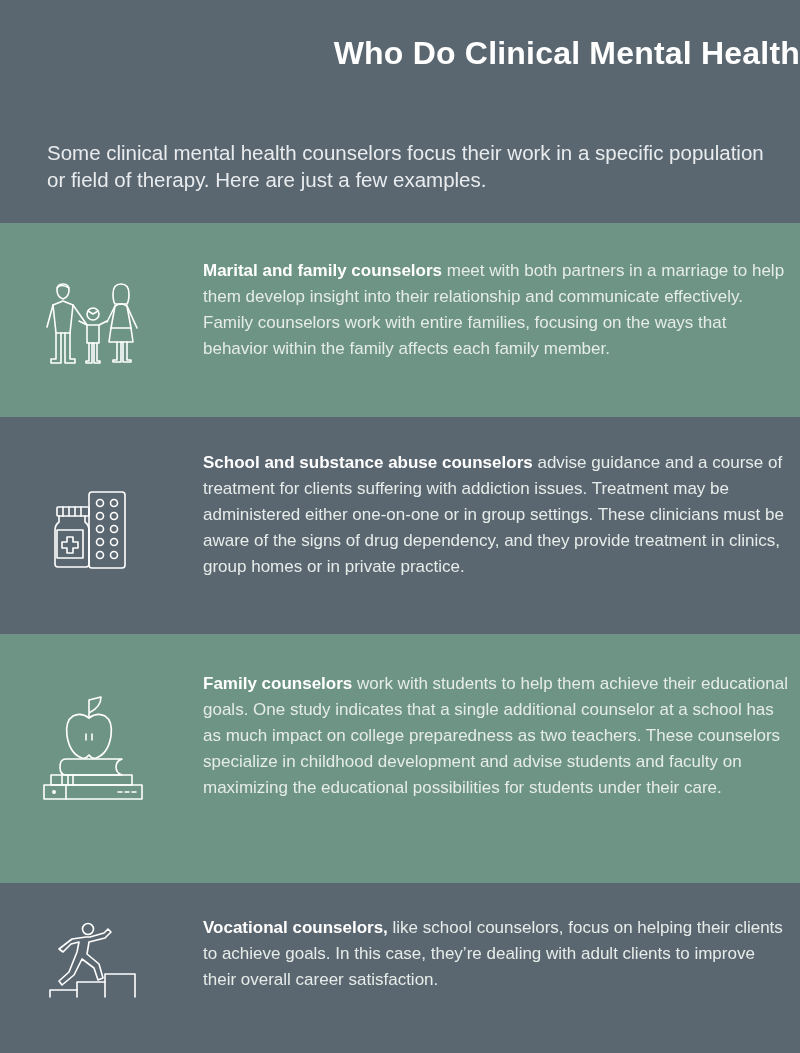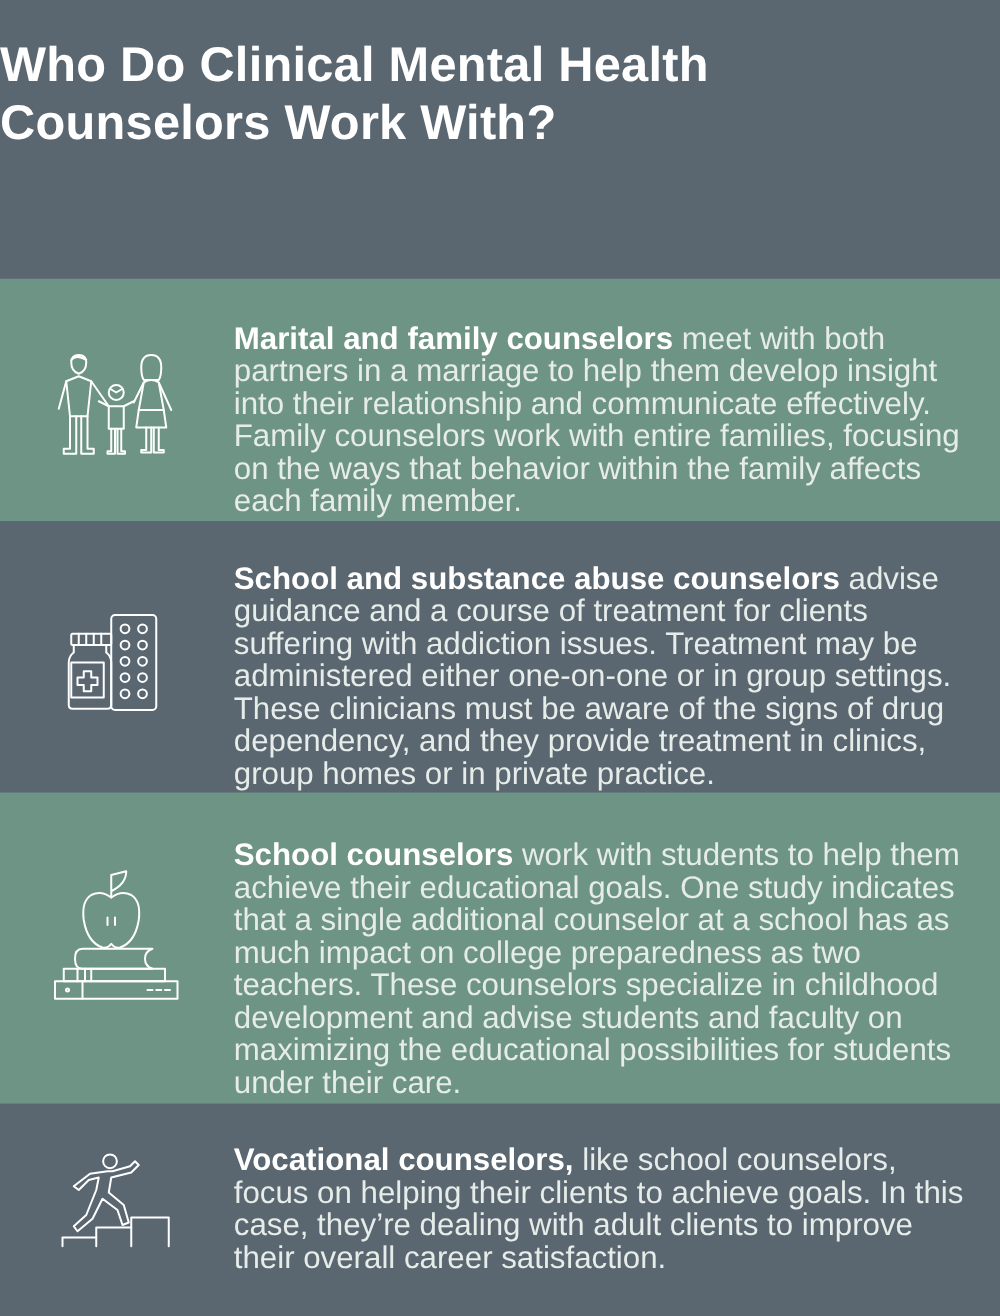--- a/index.html
+++ b/index.html
@@ -1,35 +1,35 @@
 <!DOCTYPE html>
 <html><head>
 <meta charset="utf-8">
 <style>
   html, body { margin: 0; padding: 0; }
   body { width: 800px; height: 1053px; overflow: hidden; background: #5b6770; font-family: "Liberation Sans", "DejaVu Sans", sans-serif; }
   .header { position: absolute; left: 0; top: 0; width: 800px; height: 223px; background: #5b6770; }
-  .title { position: absolute; left: 0; top: 30px; width: 800px; text-align: left; color: #ffffff; font-weight: bold; font-size: 39px; line-height: 46px; letter-spacing: 0.2px; }
+  .title { position: absolute; left: 0; top: 30px; width: 800px; text-align: right; color: #ffffff; font-weight: bold; font-size: 32px; line-height: 46px; letter-spacing: 0.2px; }
   .subtitle { position: absolute; left: 47px; top: 139px; width: 720px; color: #e9ecee; font-size: 20.5px; line-height: 27px; }
   .section { position: absolute; left: 0; width: 800px; }
   .section.green { background: #6e9485; }
   .section.gray { background: #5b6770; }
   .icon { position: absolute; }
   .icon svg { display: block; }
-  .desc { position: absolute; left: 187px; width: 585px; color: #e6ece9; font-size: 25px; line-height: 26px; }
+  .desc { position: absolute; left: 203px; width: 585px; color: #e6ece9; font-size: 17px; line-height: 26px; }
   .desc b { color: #ffffff; font-weight: bold; }
 </style>
 </head>
 <body>
 
 <div class="header">
   <div class="title">
     <div>Who Do Clinical Mental Health</div>
-    <div>Counselors Work With?</div>
   </div>
+  <div class="subtitle">Some clinical mental health counselors focus their work in a specific population or field of therapy. Here are just a few examples.</div>
 </div>
 
 <div class="section green" style="top:223px;height:194px;">
   <div class="icon" style="left:35px;top:55px;">
     <svg width="115" height="90" viewBox="0 0 115 90" fill="none" stroke="#ffffff" stroke-width="1.6" stroke-linecap="round" stroke-linejoin="round">
 
       <path d="M22 12 q0-6 6-6 q6 0 6 6 q0 7-6 9 q-6-2-6-9z"></path>
       <path d="M22 10 q4-5 12 0"></path>
       <path d="M18 27 l10-4 l10 4 l-3 28 h-14 z"></path>
       <path d="M18 27 l-6 22"></path>
@@ -101,21 +101,21 @@
       <rect x="9" y="79" width="81" height="10"></rect>
       <path d="M20 79 v10 M26 79 v10 M31 79 v10"></path>
 
       <rect x="2" y="89" width="98" height="14"></rect>
       <path d="M24 89 v14"></path>
       <circle cx="12" cy="96" r="1.2"></circle>
       <path d="M76 96 h4 M83 96 h4 M90 96 h4"></path>
     </svg>
   </div>
   <div class="desc" style="top:37px;">
-    <b>School counselors</b><span> work with students to help them achieve their educational goals. One study indicates that a single additional counselor at a school has as much impact on college preparedness as two teachers. These counselors specialize in childhood development and advise students and faculty on maximizing the educational possibilities for students under their care.</span>
+    <b>Family counselors</b><span> work with students to help them achieve their educational goals. One study indicates that a single additional counselor at a school has as much impact on college preparedness as two teachers. These counselors specialize in childhood development and advise students and faculty on maximizing the educational possibilities for students under their care.</span>
   </div>
 </div>
 
 <div class="section gray" style="top:883px;height:170px;">
   <div class="icon" style="left:48px;top:38px;">
     <svg width="90" height="90" viewBox="0 0 90 90" fill="none" stroke="#ffffff" stroke-width="1.6" stroke-linecap="round" stroke-linejoin="round">
       <circle cx="40" cy="8" r="5.5"></circle>
       <path d="M24 18 l14 -2 l4 0 l14 -4 l4 -4 l3 3 l-6 6 l-16 4 l-2 12 l12 10 l4 14 l-5 2 l-4 -12 l-12 -9 l-8 16 l-12 10 l-3 -4 l10 -9 l8 -20 l2 -10 l-8 2 l-8 8 l-4 -3 z"></path>
       <path d="M2 76 v-7 h27 v7"></path>
       <path d="M29 69 v-8 h28 v15"></path>

